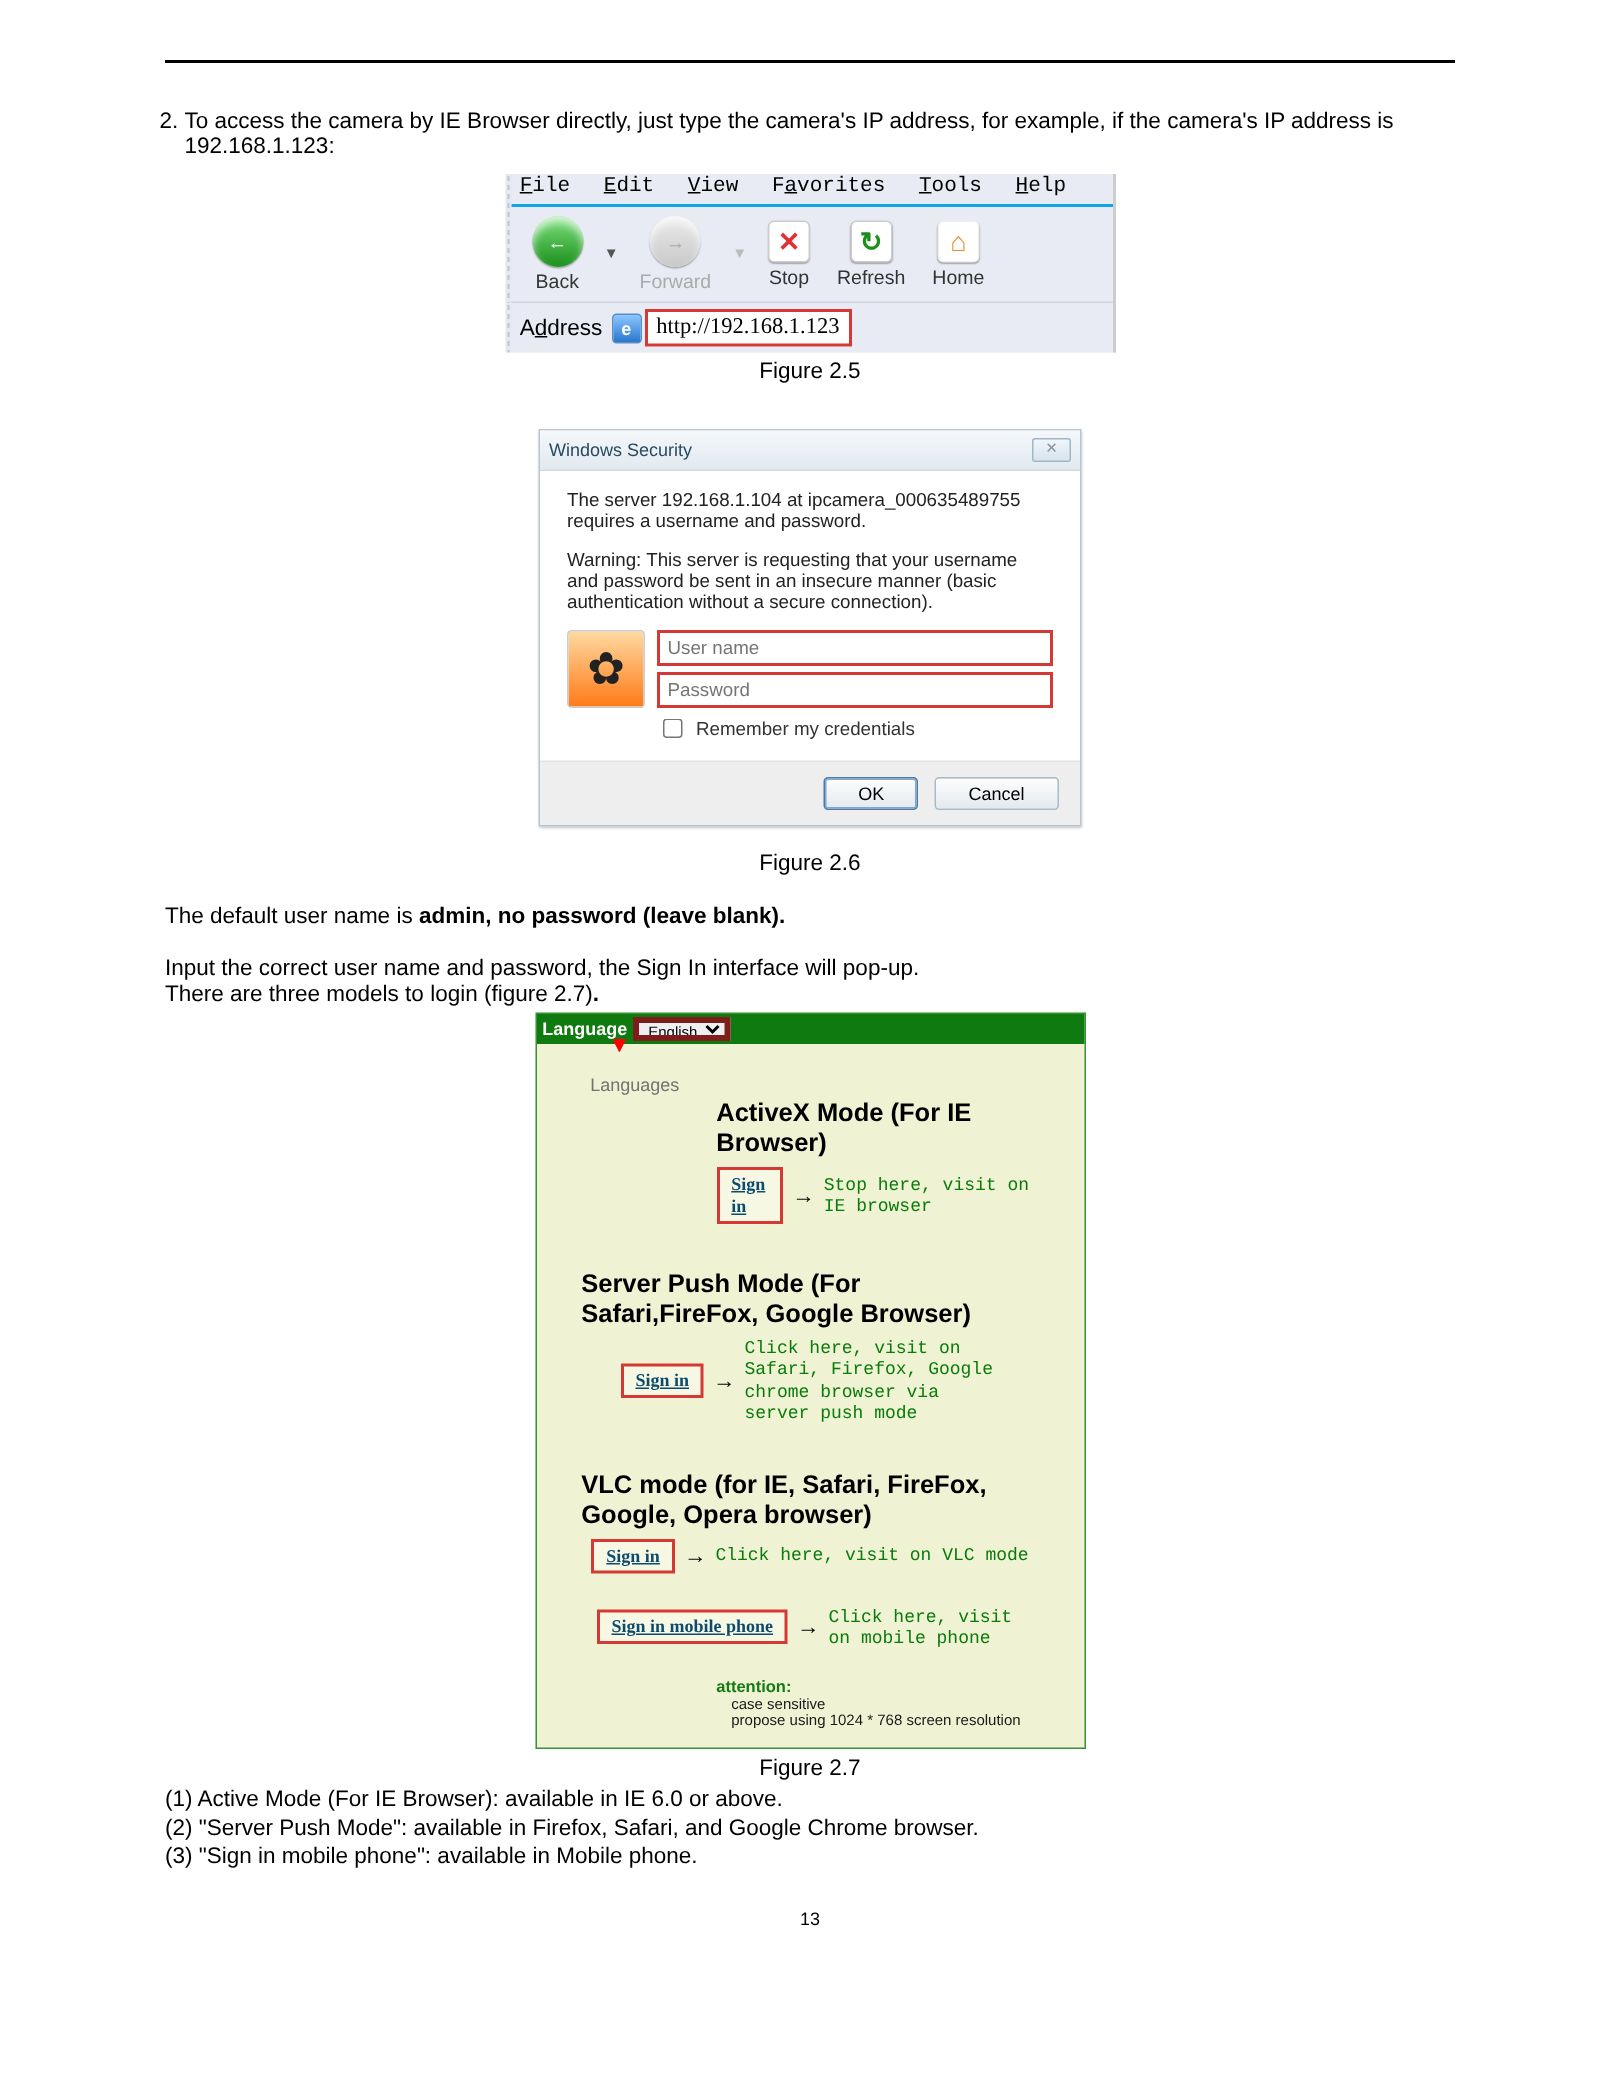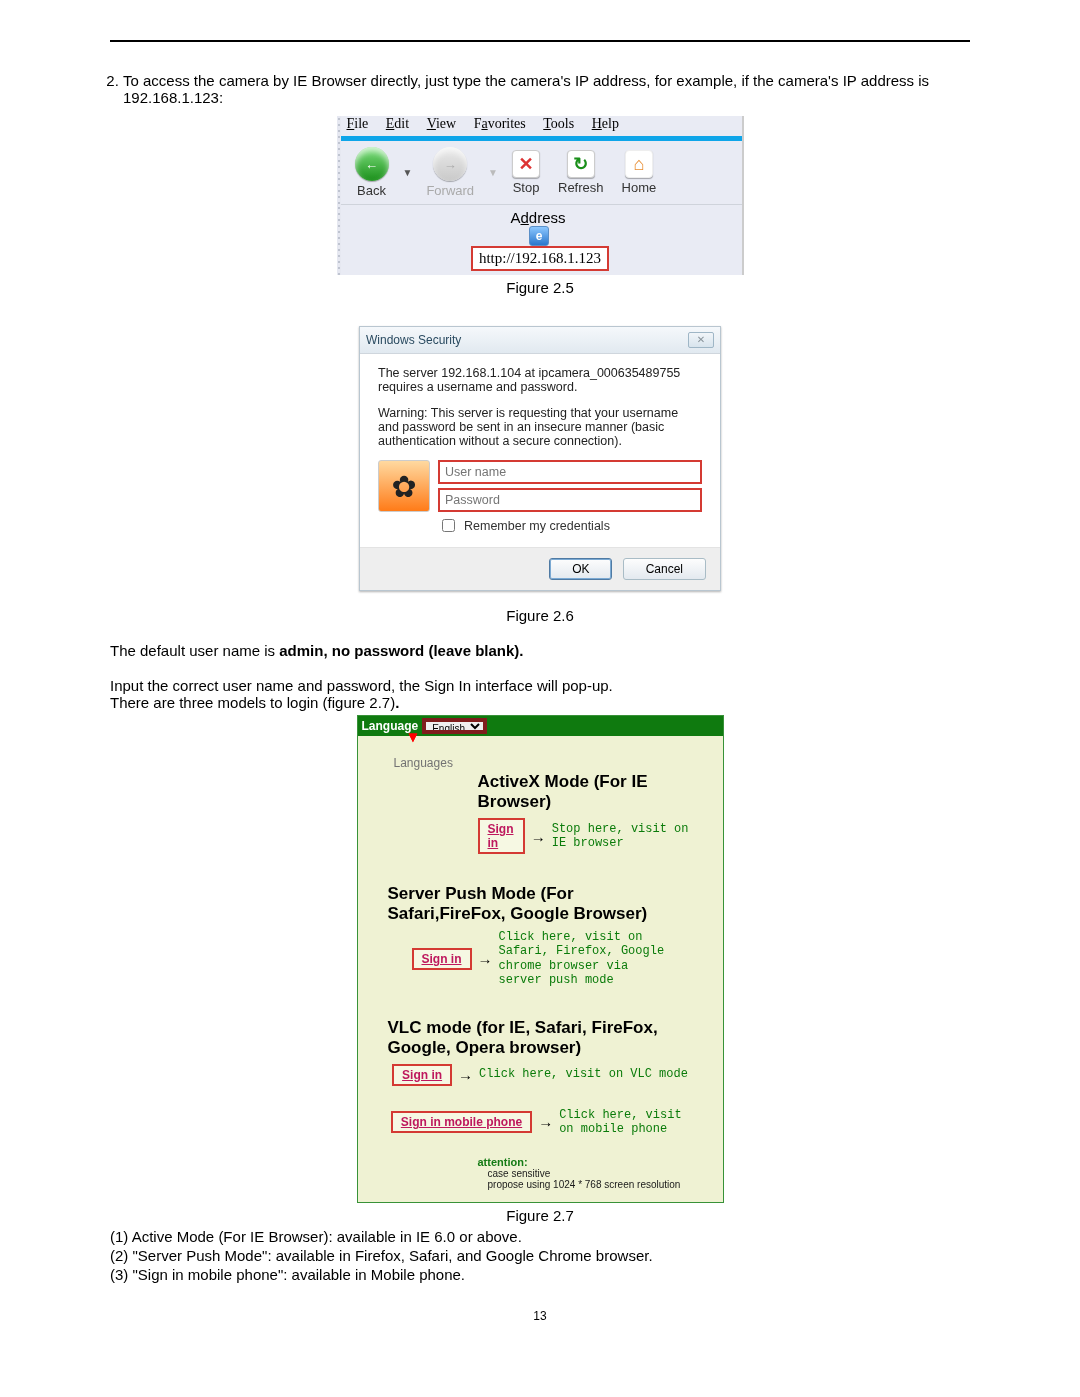--- a/index.html
+++ b/index.html
@@ -22,24 +22,24 @@
   .center { text-align: center; font-size: 15px; margin-top:4px; }
 
   
   .fig25 {
     width: 405px;
     margin: 8px auto 0 auto;
     border-right: 2px solid #ccc;
     background: #e6e8f1;
   }
   .fig25 .menubar {
-    font-family: Liberation Serif, serif;
+    font-family: Liberation Mono, monospace;
     font-size: 14px;
     padding: 0 6px 4px 6px;
-    border-bottom: 5px solid #0ea5e9;
+    border-bottom: 2px solid #0ea5e9;
     background: #e9ebf4;
   }
   .fig25 .menubar span { margin-right: 14px; display:inline-block; }
   .fig25 .menubar span u { text-decoration: underline; }
   .fig25 .toolbar {
     display: flex;
     align-items: center;
     padding: 6px 2px 6px 6px;
     gap: 2px;
     border-bottom: 1px solid #cfd3db;
@@ -59,21 +59,20 @@
     width: 34px; height: 34px; border-radius: 50%;
     display: flex; align-items: center; justify-content: center;
     font-weight: bold; margin-bottom: 2px;
     box-shadow: inset 0 4px 6px rgba(255,255,255,.7), 0 1px 1px rgba(0,0,0,.3);
   }
   .fig25 .caret { font-size: 10px; color: #555; margin: 0 4px; }
   .fig25 .addrrow {
     display: flex; align-items: center;
     padding: 4px 6px; background: #e9ebf4;
     font-family: Tahoma, Arial, sans-serif;
-    flex-direction: column;
   }
   .fig25 .addrlabel { font-size: 15px; margin-right: 6px; }
   .fig25 .ieicon {
     width: 18px; height: 18px; border-radius: 3px;
     background: linear-gradient(#8cc7ff,#2a77cc);
     display:inline-flex;align-items:center;justify-content:center;
     color:#fff;font-size:12px;font-weight:bold; margin-right:4px;
     border:1px solid #5a8fc8;
   }
   .fig25 .addrbox {
@@ -211,25 +210,26 @@
   }
   .fig27 .section.first { padding-top: 36px; padding-left: 120px; padding-right:24px;}
   .fig27 .section h3 {
     font-size: 17px; font-weight: bold;
     margin: 0 0 6px 0;
   }
   .fig27 .row { display:flex; align-items:center; justify-content:center; gap:4px; margin:4px 0 12px 0;}
   .fig27 .signbtn {
     border: 2px solid #d43a33;
     background: #f6f8e3;
-    color: #be185d;
+    color: #0c4a6e;
     font-size: 12px;
     font-weight: bold;
     text-decoration: underline;
     padding: 2px 8px;
+    font-family: Liberation Serif, serif;
   }
   .fig27 .arrow { color:#000; margin: 0 2px;}
   .fig27 .anno {
     font-family: "Courier New", monospace;
     font-size: 12px;
     color: #0a7b0a;
     line-height: 1.2;
     text-align: left;
   }
   .fig27 .attention {

